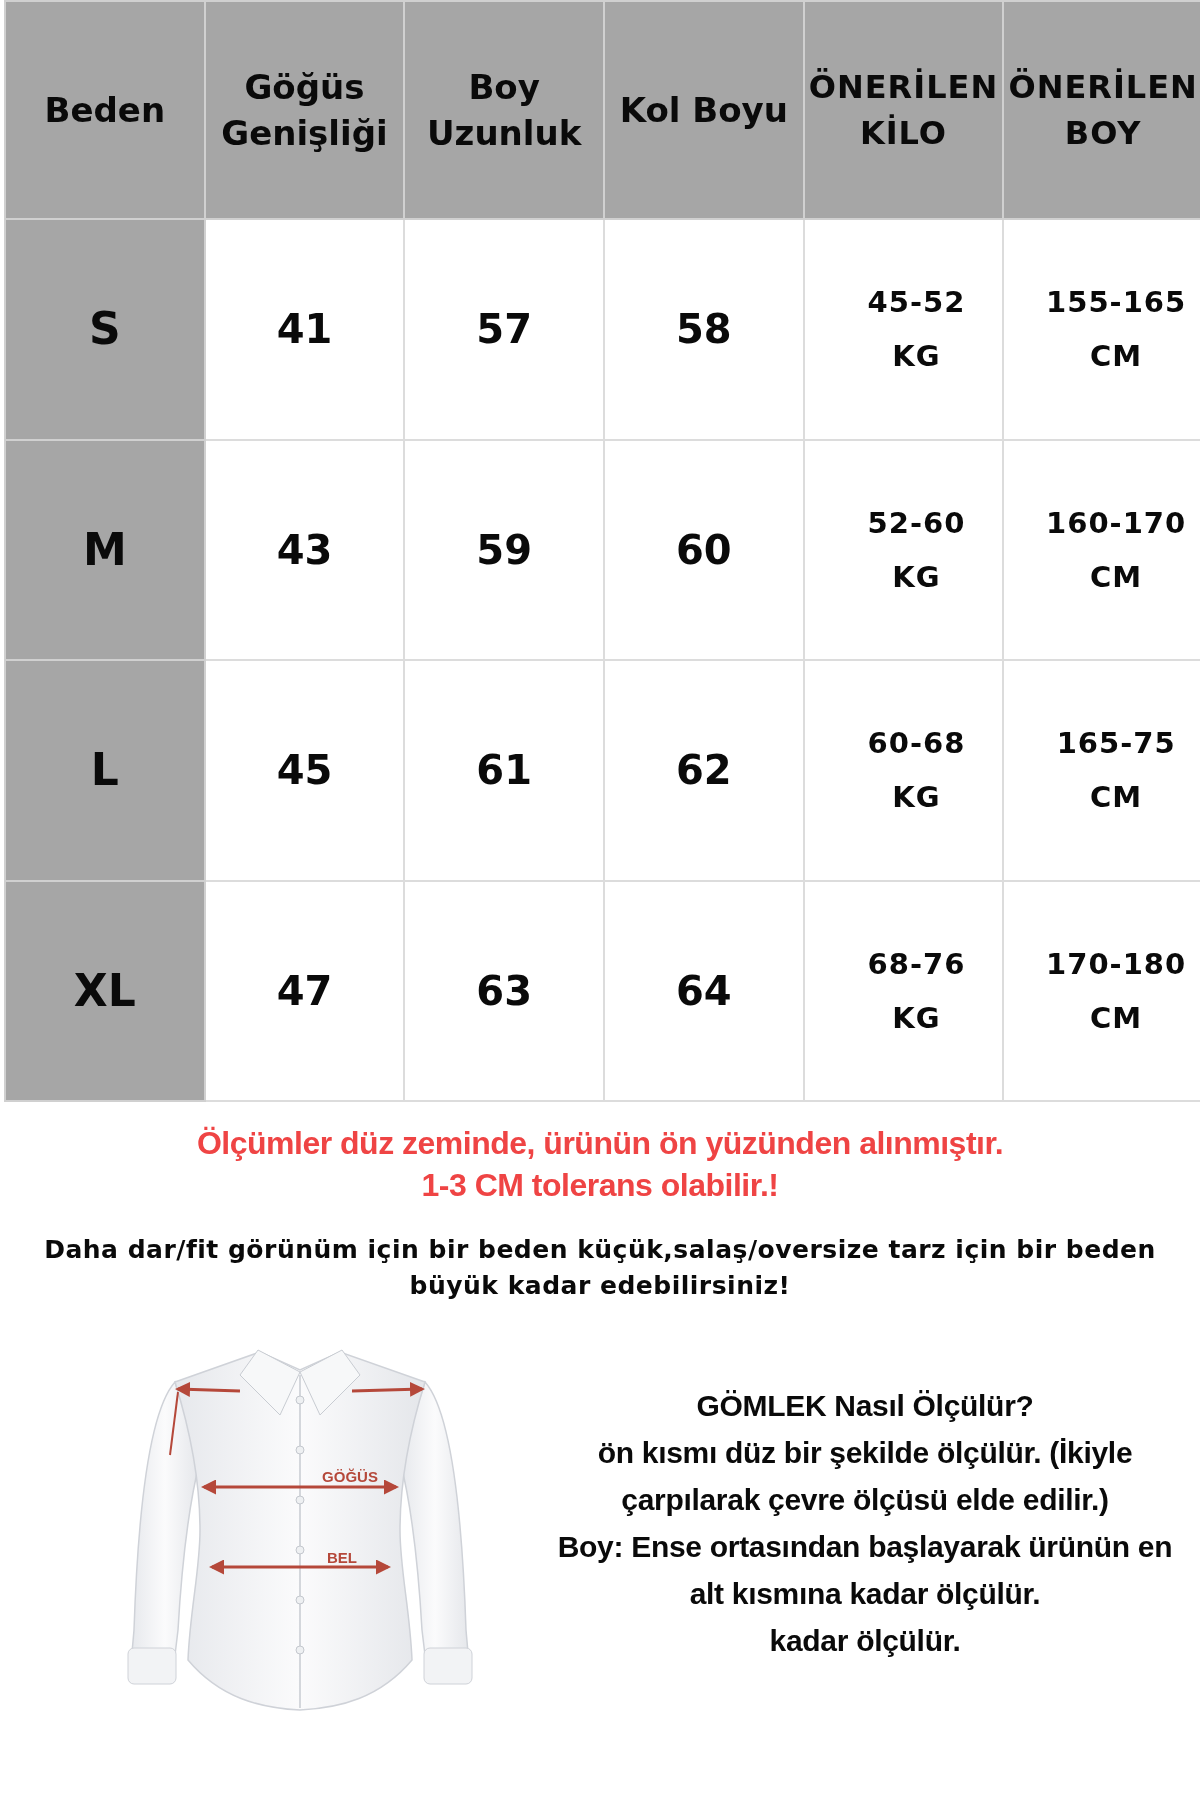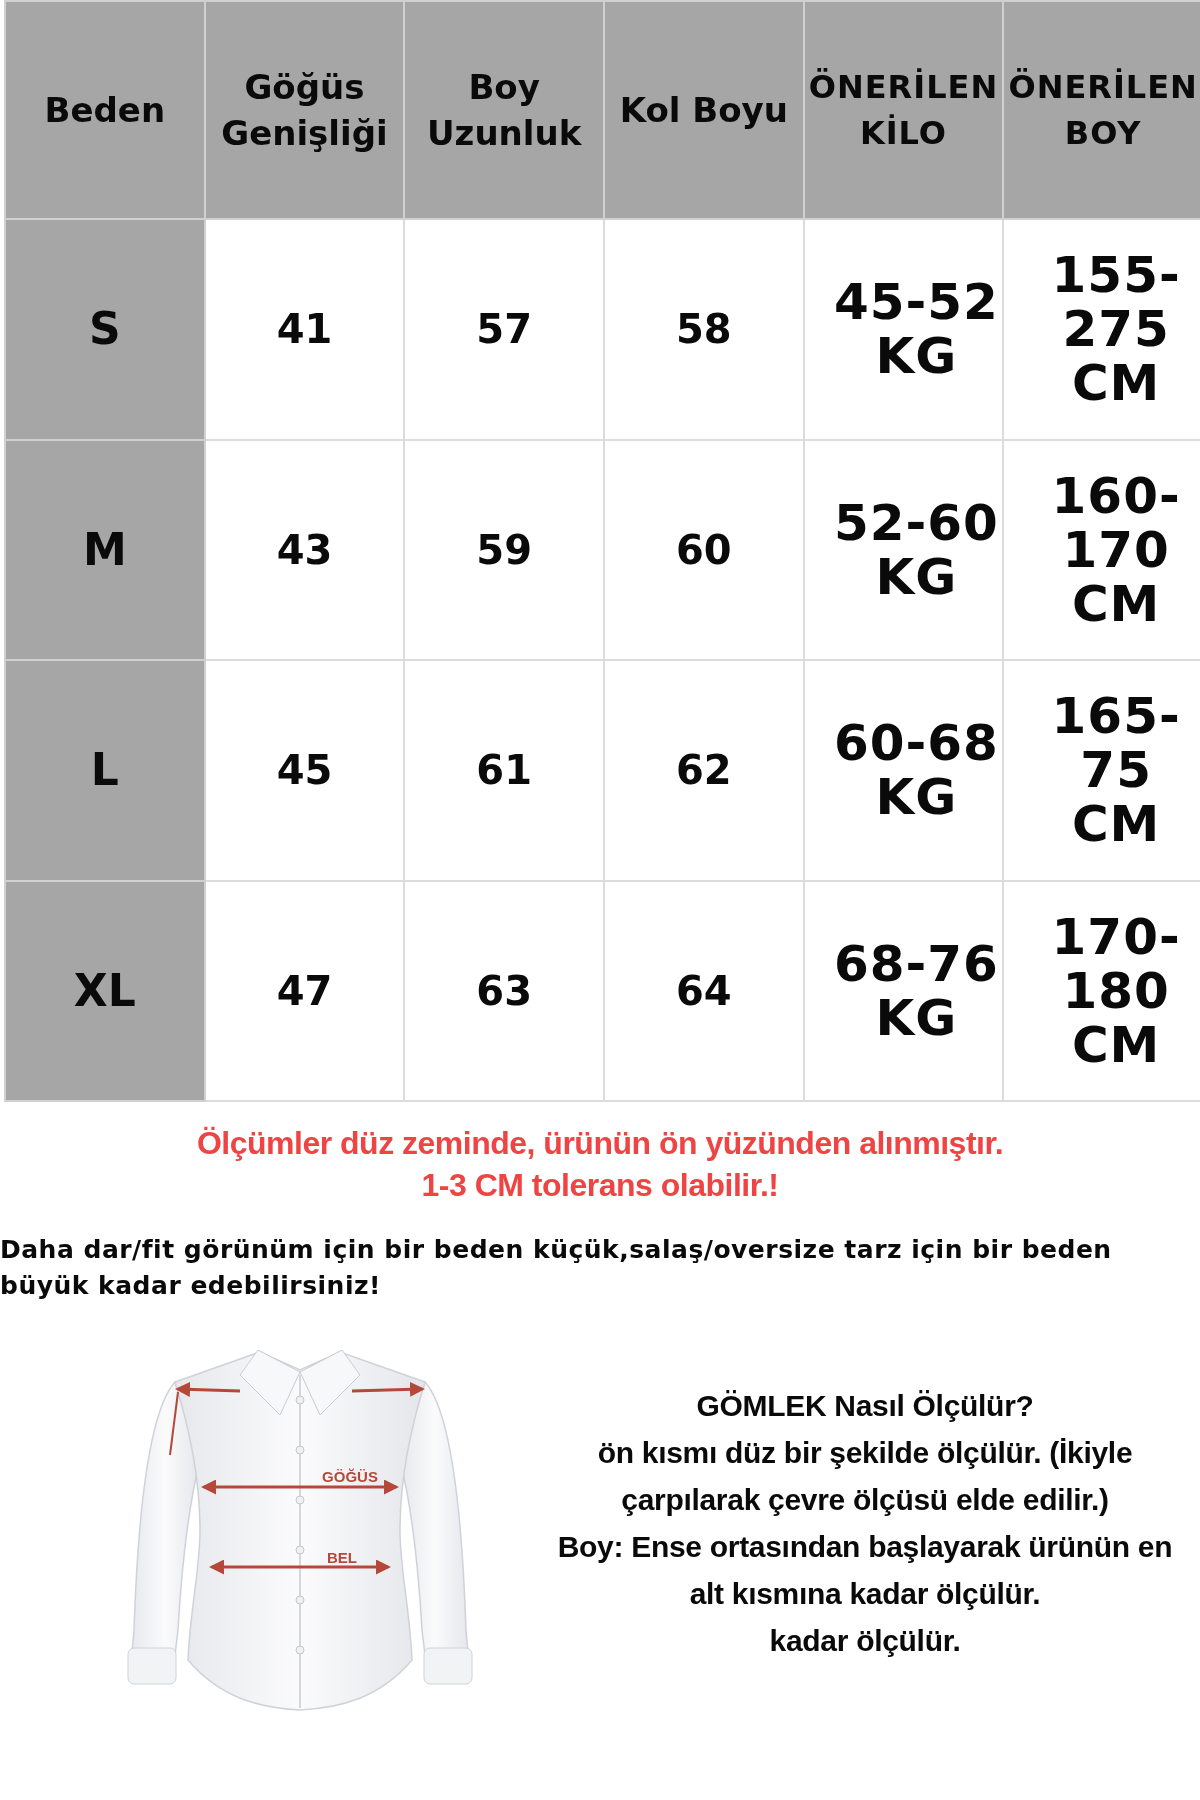--- a/index.html
+++ b/index.html
@@ -8,26 +8,26 @@
 
   .size-table { position: absolute; left: 4px; top: 0; width: 1200px; height: 1102px;
                 border-collapse: collapse; table-layout: fixed; }
   .size-table td, .size-table th { border: 2px solid #dcdcdc; text-align: center;
                 vertical-align: middle; font-weight: bold; padding: 0; }
   .size-table th { background: #a6a6a6; height: 216px; font-size: 34px; line-height: 46px;
                    border-color: #d0d0d0; }
   .size-table th.caps { font-size: 32px; letter-spacing: 1px; }
   .size-table td { height: 216px; background: #ffffff; font-size: 40px; line-height: 54px; }
   .size-table td.size-cell { background: #a6a6a6; font-size: 44px; border-color: #d0d0d0; }
-  .size-table td.range { font-size: 50px; letter-spacing: 1px; line-height: 54px; padding-left: 26px; }
+  .size-table td.range { font-size: 29px; letter-spacing: 1px; line-height: 54px; padding-left: 26px; }
 
   .note-red { position: absolute; left: 0; width: 1200px; top: 1122px; text-align: center;
               color: #ef4444; font-family: "Liberation Sans", sans-serif; font-weight: bold;
               font-size: 32px; line-height: 42px; letter-spacing: -0.5px; }
-  .note-black { position: absolute; left: 0; width: 1200px; top: 1232px; text-align: left;
+  .note-black { position: absolute; left: 0; width: 1200px; top: 1232px; text-align: center;
                 color: #0a0a0a; font-family: "DejaVu Sans", sans-serif; font-weight: bold;
                 font-size: 25px; line-height: 36px; letter-spacing: 0.5px; }
 
   .shirt-figure { position: absolute; left: 120px; top: 1330px; width: 360px; height: 420px; }
 
   .howto { position: absolute; left: 530px; top: 1382px; width: 670px; text-align: center;
            font-family: "Liberation Sans", sans-serif; font-weight: bold; font-size: 30px;
            line-height: 47px; color: #0a0a0a; letter-spacing: -0.3px; }
   .howto div { white-space: nowrap; text-align: center; }
 </style>
@@ -45,21 +45,21 @@
       <th class="caps"><span>ÖNERİLEN</span><br><span>BOY</span></th>
     </tr>
   </thead>
   <tbody>
     <tr>
       <td class="size-cell">S</td>
       <td>41</td>
       <td>57</td>
       <td>58</td>
       <td class="range"><span>45-52</span><br><span>KG</span></td>
-      <td class="range"><span>155-275</span><br><span>CM</span></td>
+      <td class="range"><span>155-165</span><br><span>CM</span></td>
     </tr>
     <tr>
       <td class="size-cell">M</td>
       <td>43</td>
       <td>59</td>
       <td>60</td>
       <td class="range"><span>52-60</span><br><span>KG</span></td>
       <td class="range"><span>160-170</span><br><span>CM</span></td>
     </tr>
     <tr>

